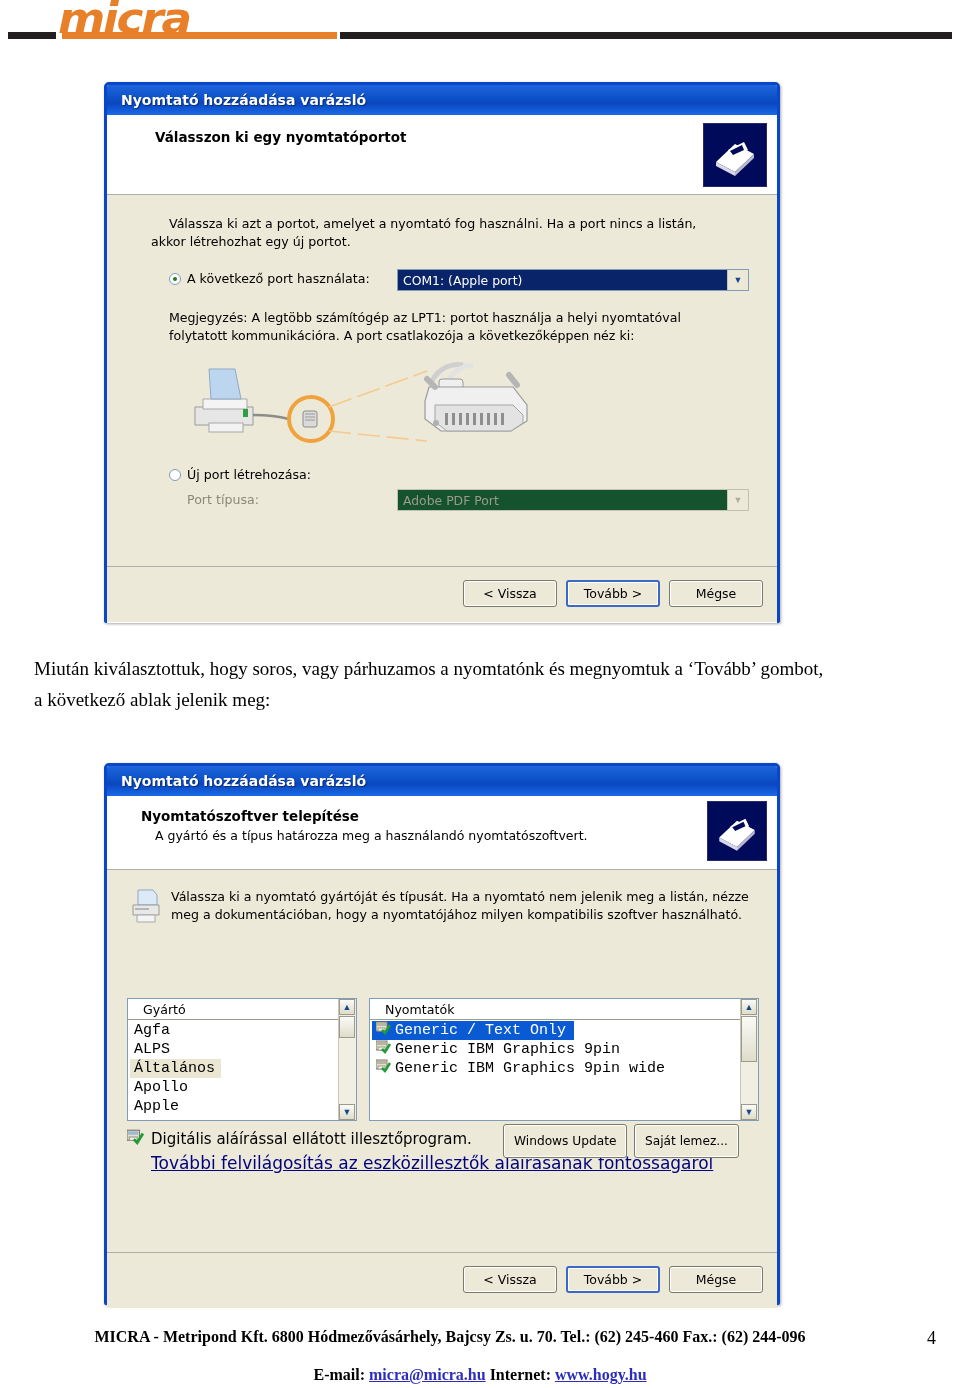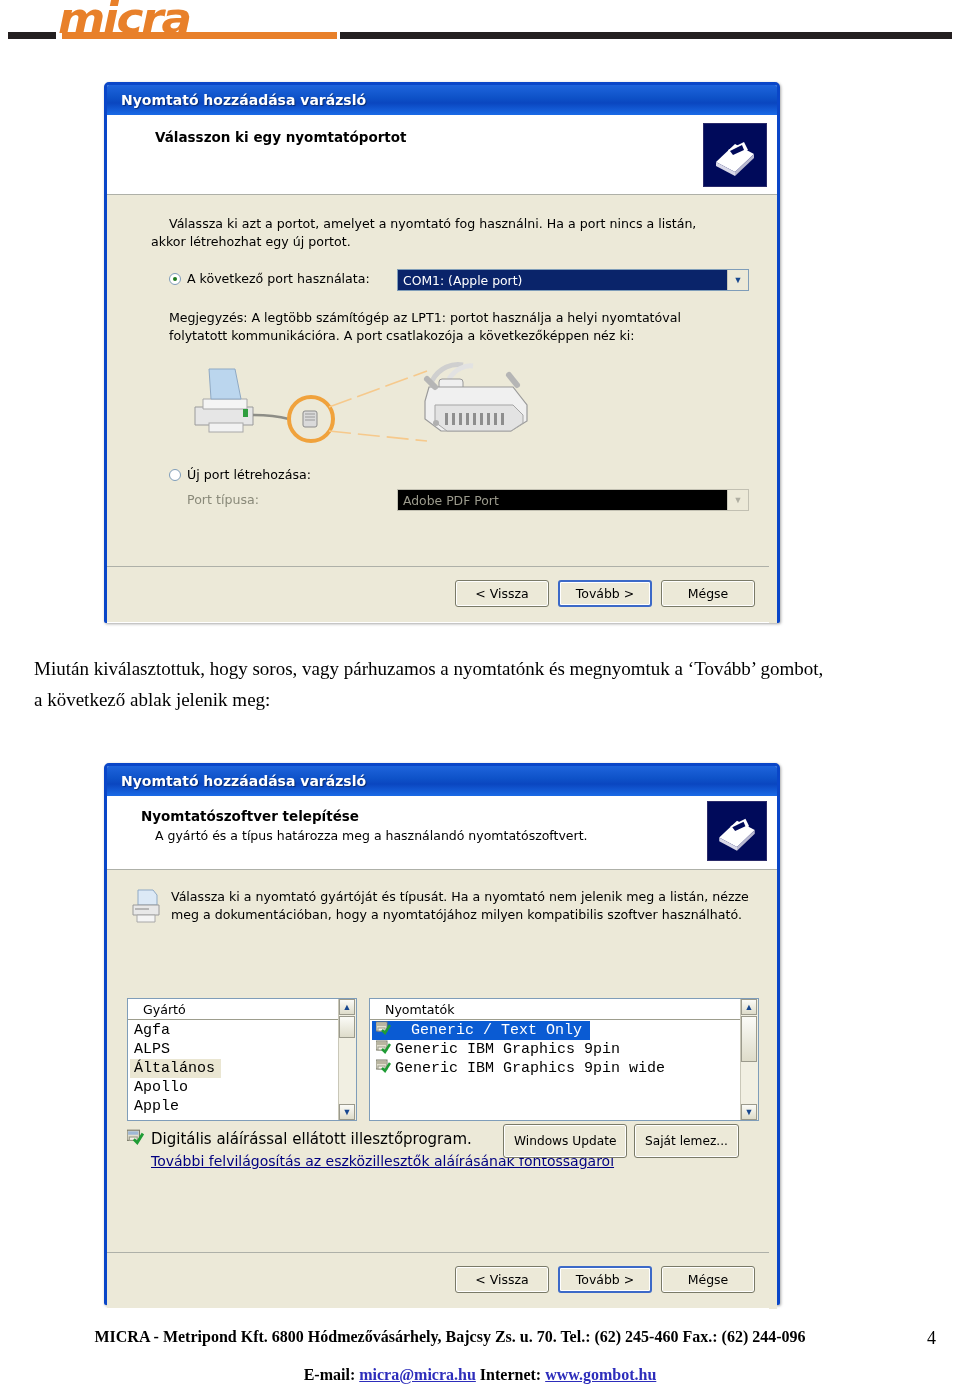--- a/index.html
+++ b/index.html
@@ -113,21 +113,21 @@
     box-sizing: border-box;
   }
   .banner-icon svg { display:block; }
 
   .win-body {
     position: relative;
     background: #ECE9D8;
   }
   .win-footer {
     position: absolute;
-    left: 0; right: 8px; bottom: 0;
+    left: 0; right: 0; bottom: 0;
     height: 56px;
     border-top: 1px solid #AEB0A8;
     box-shadow: 0 -1px 0 #ffffff inset;
   }
   .btn-row {
     position: absolute;
     right: 14px; top: 13px;
     display: flex;
     gap: 9px;
   }
@@ -204,21 +204,21 @@
     align-items: center;
     padding-left: 5px;
     font-family: "DejaVu Sans", sans-serif;
     font-size: 12.4px;
   }
   .combo.selected .value {
     background: #0A246A;
     color: #ffffff;
   }
   .combo.disabled {
-    background: #000000;
+    background: #14532d;
     border-color: #C2C0B2;
   }
   .combo.disabled .value { color: #9B9A8C; }
   .combo .arrow {
     width: 20px;
     background: #ECE9D8;
     border-left: 1px solid #c9c7b8;
     display: flex;
     align-items: center;
     justify-content: center;
@@ -261,21 +261,20 @@
   .list-item.softsel {
     background: #EAE6D2;
     width: max-content;
     padding-right: 6px;
   }
   .list-item.selected {
     background: #0A5BD3;
     color: #ffffff;
     width: max-content;
     padding-right: 8px;
-    gap: 16px;
   }
   .drv-icon { margin-right: 4px; flex: 0 0 auto; }
 
   .scrollbar {
     position: absolute;
     top: 0; right: 0; bottom: 0;
     width: 17px;
     background: #F1EFE2;
     border-left: 1px solid #c9c7b8;
   }
@@ -302,21 +301,21 @@
     position: absolute;
     display: flex;
     align-items: center;
     font-family: "DejaVu Sans", sans-serif;
     font-size: 15px;
     color: #000;
   }
   .sig-link {
     position: absolute;
     font-family: "DejaVu Sans", sans-serif;
-    font-size: 14px;
+    font-size: 17px;
     color: #000080;
     text-decoration: underline;
     text-align: right;
   }
   .small-btn {
     height: 25px;
     padding: 16px 10px;
     background: #ECE9D8;
     border: 1px solid #7A7A68;
     border-radius: 3px;
@@ -606,14 +605,14 @@
     </div>
   </div>
 </div>
 
 <div class="footer-line1">MICRA - Metripond Kft. 6800 Hódmezővásárhely, Bajcsy Zs. u. 70. Tel.: (62) 245-460 Fax.: (62) 244-096</div>
 <div class="page-num">4</div>
 <div class="footer-line2">
   <span>E-mail:</span>
   <a href="#">micra@micra.hu</a>
   <span>Internet:</span>
-  <a href="#">www.gombot.hu</a>
+  <a href="#">www.hogy.hu</a>
 </div>
 
 </body></html>

